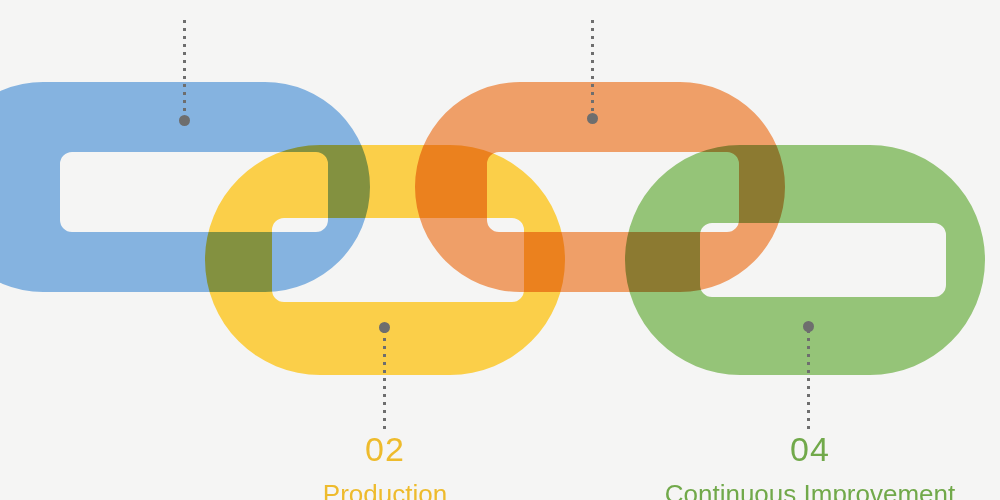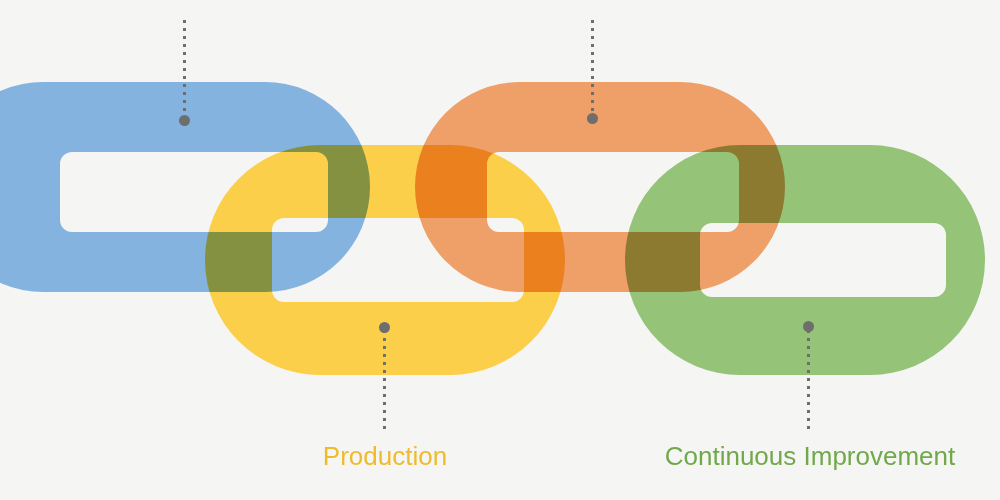--- a/index.html
+++ b/index.html
@@ -124,20 +124,22 @@
   <div class="connector" style="left:383px; top:330px; height:100px;"></div>
   <div class="conn-dot" style="left:379px; top:322px;"></div>
 
   <div class="connector" style="left:591px; top:20px; height:100px;"></div>
   <div class="conn-dot" style="left:587px; top:113px;"></div>
 
   <div class="connector" style="left:807px; top:330px; height:100px;"></div>
   <div class="conn-dot" style="left:803px; top:321px;"></div>
 
   <div class="label-group" style="left:235px; top:430px; color:#eebb2c;">
+    <span class="label-num">02</span>
     <span class="label-title">Production</span>
   </div>
 
   <div class="label-group" style="left:660px; top:430px; color:#71a94a;">
+    <span class="label-num">04</span>
     <span class="label-title">Continuous Improvement</span>
   </div>
 
 </div>
 
 </body></html>

